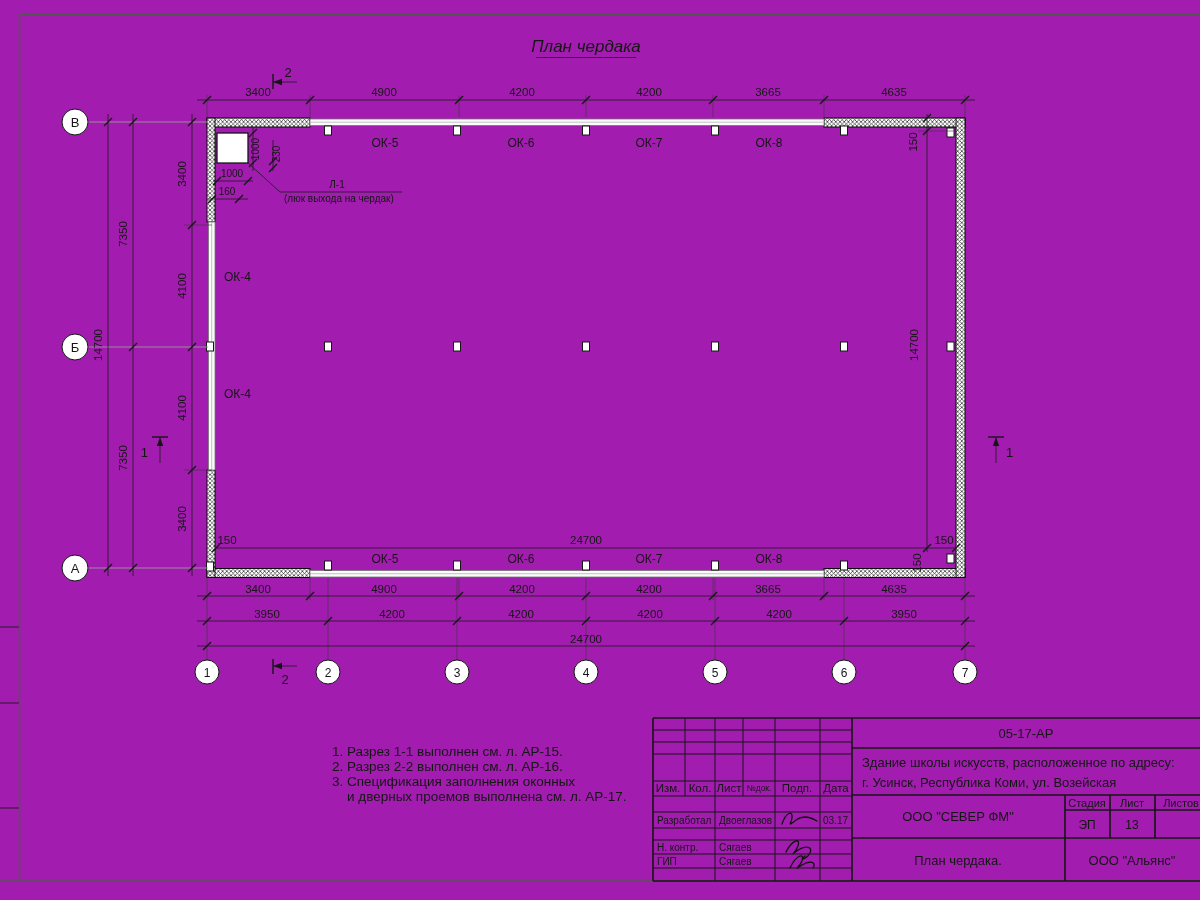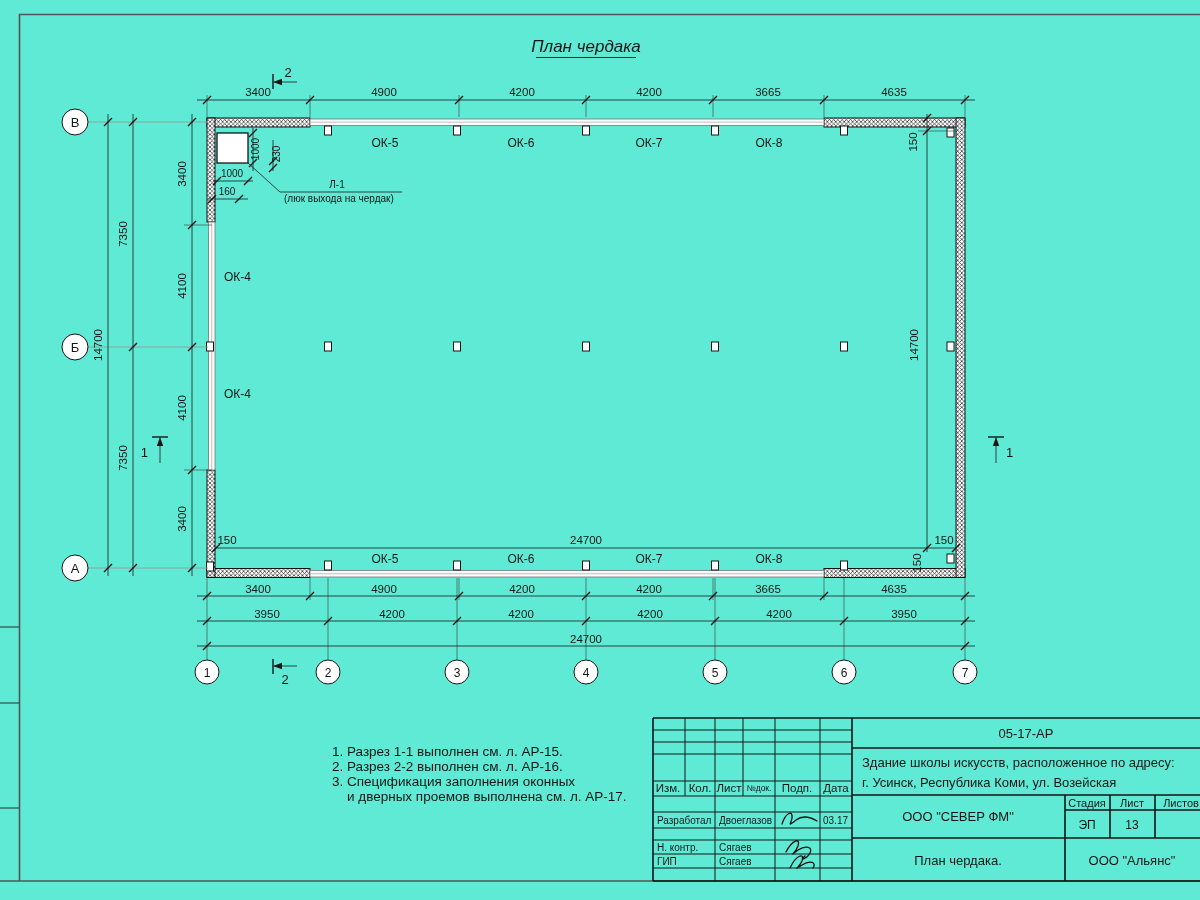--- a/index.html
+++ b/index.html
@@ -1,16 +1,16 @@
 <!DOCTYPE html>
 <html><head>
 <meta charset="utf-8">
 <style>
   html,body{margin:0;padding:0;background:#fff;}
-  #sheet{position:relative;width:1200px;height:900px;background:#5eead4;overflow:hidden;}
+  #sheet{position:relative;width:1200px;height:900px;background:#a21caf;overflow:hidden;}
   svg text{font-family:"Liberation Sans","DejaVu Sans",sans-serif;fill:#161616;}
   .dim{font-size:11.5px;text-anchor:middle;}
   .ok{font-size:12px;text-anchor:middle;}
   .okl{font-size:12px;text-anchor:start;}
   .axis{font-size:13px;text-anchor:middle;}
   .axn{font-size:12px;text-anchor:middle;}
   .sec{font-size:13px;text-anchor:middle;}
   .small{font-size:10px;text-anchor:middle;}
   .smalls{font-size:10px;text-anchor:start;}
   .ttl{font-size:17px;font-style:italic;text-anchor:middle;}

